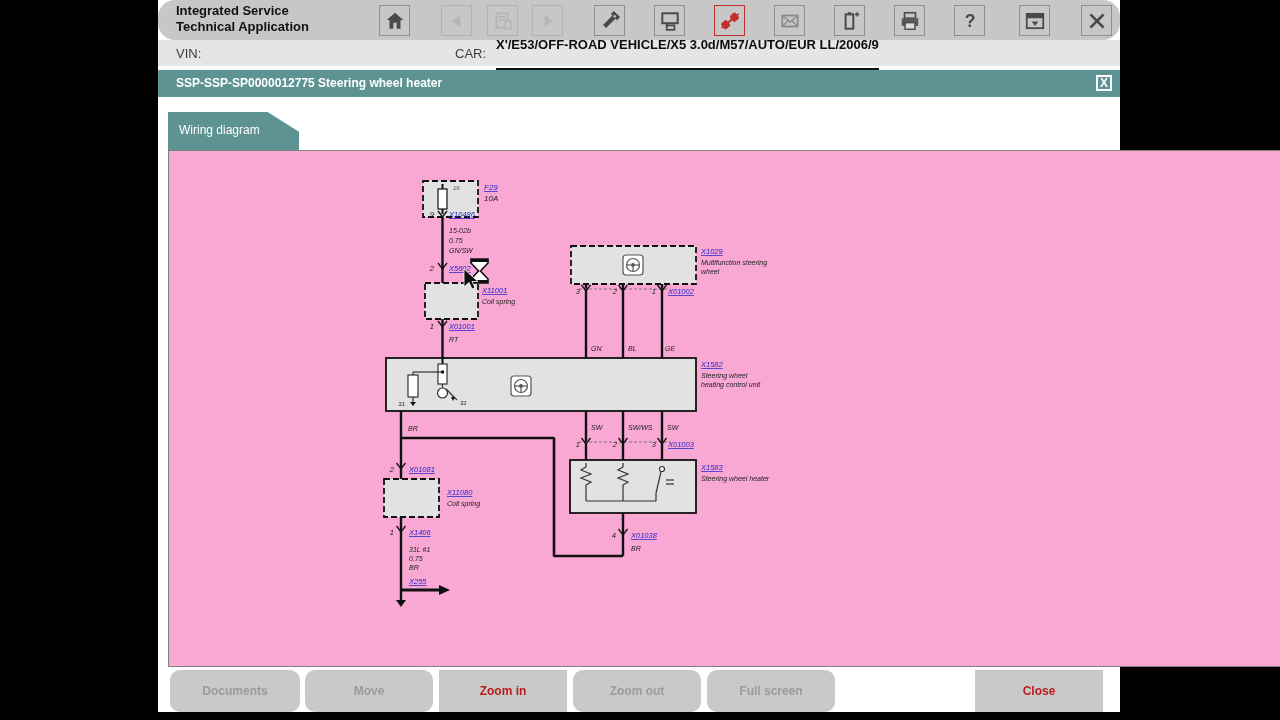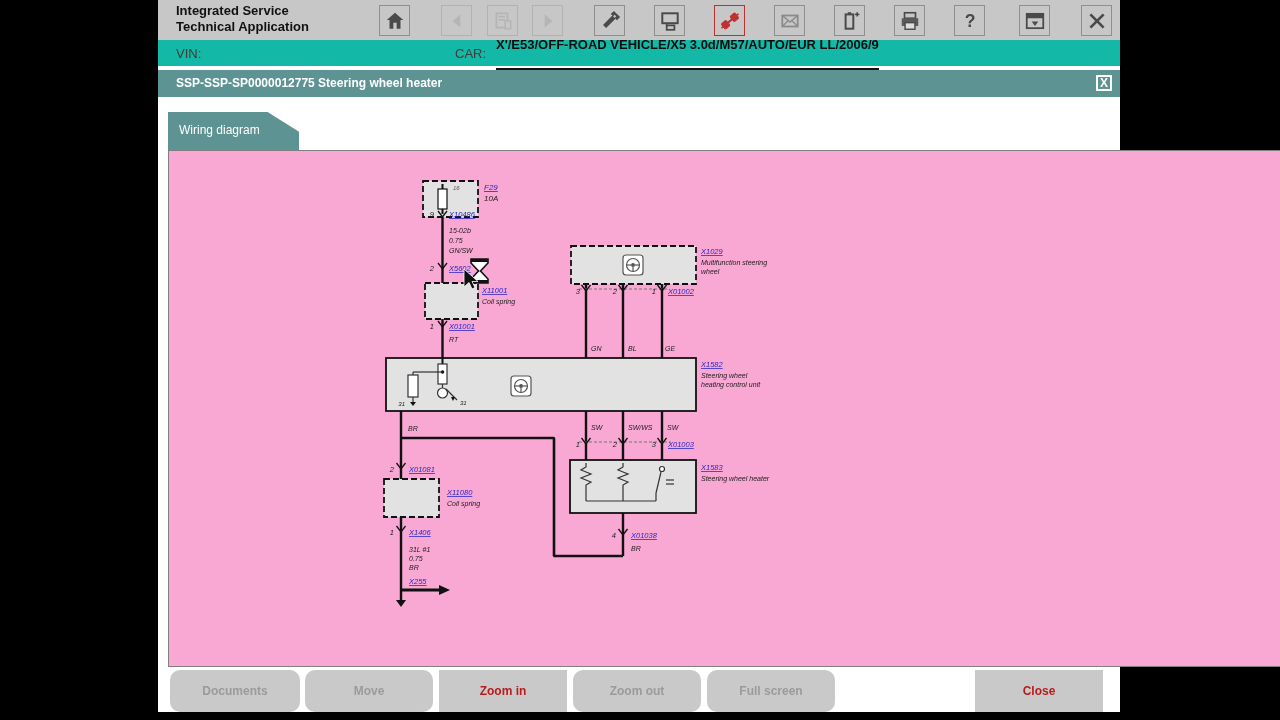--- a/index.html
+++ b/index.html
@@ -1,29 +1,29 @@
 <!DOCTYPE html>
 <html><head>
 <meta charset="utf-8">
 <style>
   * { margin:0; padding:0; box-sizing:border-box; }
   html,body { width:1280px; height:720px; background:#000; overflow:hidden;
               font-family:"Liberation Sans", sans-serif; }
   #window { position:absolute; left:158px; top:0; width:962px; height:712px; background:#fff; }
 
   
-  #toolbar { position:absolute; left:0; top:0; width:962px; height:40px; background:#c7c7c7; }
+  #toolbar { position:absolute; left:0; top:0; width:962px; height:40px; background:#c7c7c7;border-radius:17px; }
   #app-title { position:absolute; left:18px; top:3px; font-size:13px; font-weight:bold; color:#111; line-height:16px; }
   .tbtn { position:absolute; top:5px; width:31px; height:31px; border:1px solid #8f8f8f; background:transparent;
           display:flex; align-items:center; justify-content:center; }
   .tbtn.dis { border-color:#b2b2b2; }
   .tbtn.red { border-color:#c03030; }
 
   
-  #vinrow { position:absolute; left:0; top:40px; width:962px; height:26px; background:#14b8a6;
+  #vinrow { position:absolute; left:0; top:40px; width:962px; height:26px; background:#e5e5e5;
             display:flex; align-items:center; font-size:13px; }
   #vin-label { position:absolute; left:18px; color:#3c3c3c; }
   #car-label { position:absolute; left:297px; color:#3c3c3c; }
   #car-value { position:absolute; left:338px; color:#0d0d0d; font-weight:bold; border-bottom:2px solid #111; padding-bottom:16px; }
 
   
   #docbar { position:absolute; left:0; top:70px; width:962px; height:27px; background:#5e9393; }
   #doc-title { position:absolute; left:18px; top:6px; color:#fff; font-size:12px; font-weight:bold; }
   #doc-close { position:absolute; right:8px; top:5px; width:16px; height:16px; border:2px solid #fff;
                color:#fff; font-size:12px; line-height:12px; text-align:center; font-weight:bold; cursor:pointer; }

